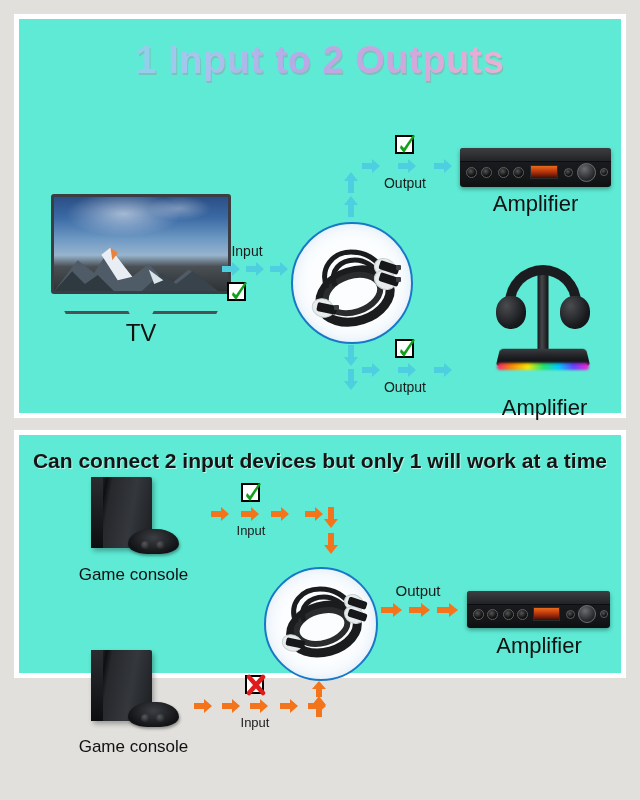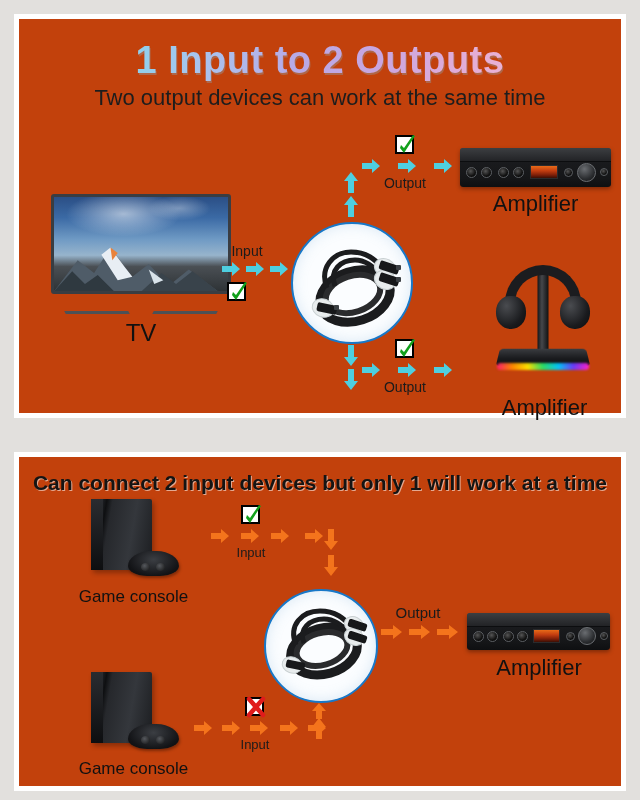--- a/index.html
+++ b/index.html
@@ -10,26 +10,26 @@
     overflow:hidden;
   }
   .page{
     position:absolute;inset:0;
     background:#e2e0dd;
     padding:0;
   }
   
   .panel{
     position:absolute;
-    background:#c2410c;
+    background:#5eead4;
     border:5px solid #ffffff;
     box-sizing:border-box;
   }
   #panel-top{left:14px;top:14px;width:612px;height:404px;}
-  #panel-bottom{left:14px;top:452px;width:612px;height:339px;}
+  #panel-bottom{left:14px;top:430px;width:612px;height:248px;}
 
   
   .title-main{
     position:absolute;left:0;right:0;top:20px;
     text-align:center;
     font-size:38px;
     font-weight:bold;
     letter-spacing:.5px;
     background:linear-gradient(95deg,#3fd3e2 0%,#7fd8ea 12%,#a8c4ee 30%,#b9a9e6 47%,#c9a6e0 60%,#e5aed6 76%,#f4b9d0 92%,#f6c2cf 100%);
     -webkit-background-clip:text;
@@ -224,21 +224,20 @@
   .coil{position:absolute;inset:0;}
 </style>
 </head>
 <body>
 
 <div class="page">
 
   <div class="panel" id="panel-top">
 
     <div class="title-main">1 Input to 2 Outputs</div>
-    <div class="title-sub">Two output devices can work at the same time</div>
 
     <div class="tv" style="left:32px;top:175px;width:180px;height:122px;">
       <div class="tv-screen">
         <svg class="tv-mtn" viewBox="0 0 180 64" preserveAspectRatio="none">
           <polygon points="0,64 26,30 44,44 62,16 86,48 104,34 126,58 148,40 180,64" fill="#4f5c68"></polygon>
           <polygon points="52,24 62,16 78,38 86,48 70,52" fill="#e8eef4"></polygon>
           <polygon points="62,16 70,22 64,30" fill="#e9833c"></polygon>
           <polygon points="0,64 20,42 34,56 48,46 66,64" fill="#2f3940"></polygon>
           <polygon points="96,64 118,44 134,56 152,42 180,64" fill="#39434b"></polygon>
           <polygon points="104,40 120,52 110,56" fill="#d9e3ea"></polygon>

